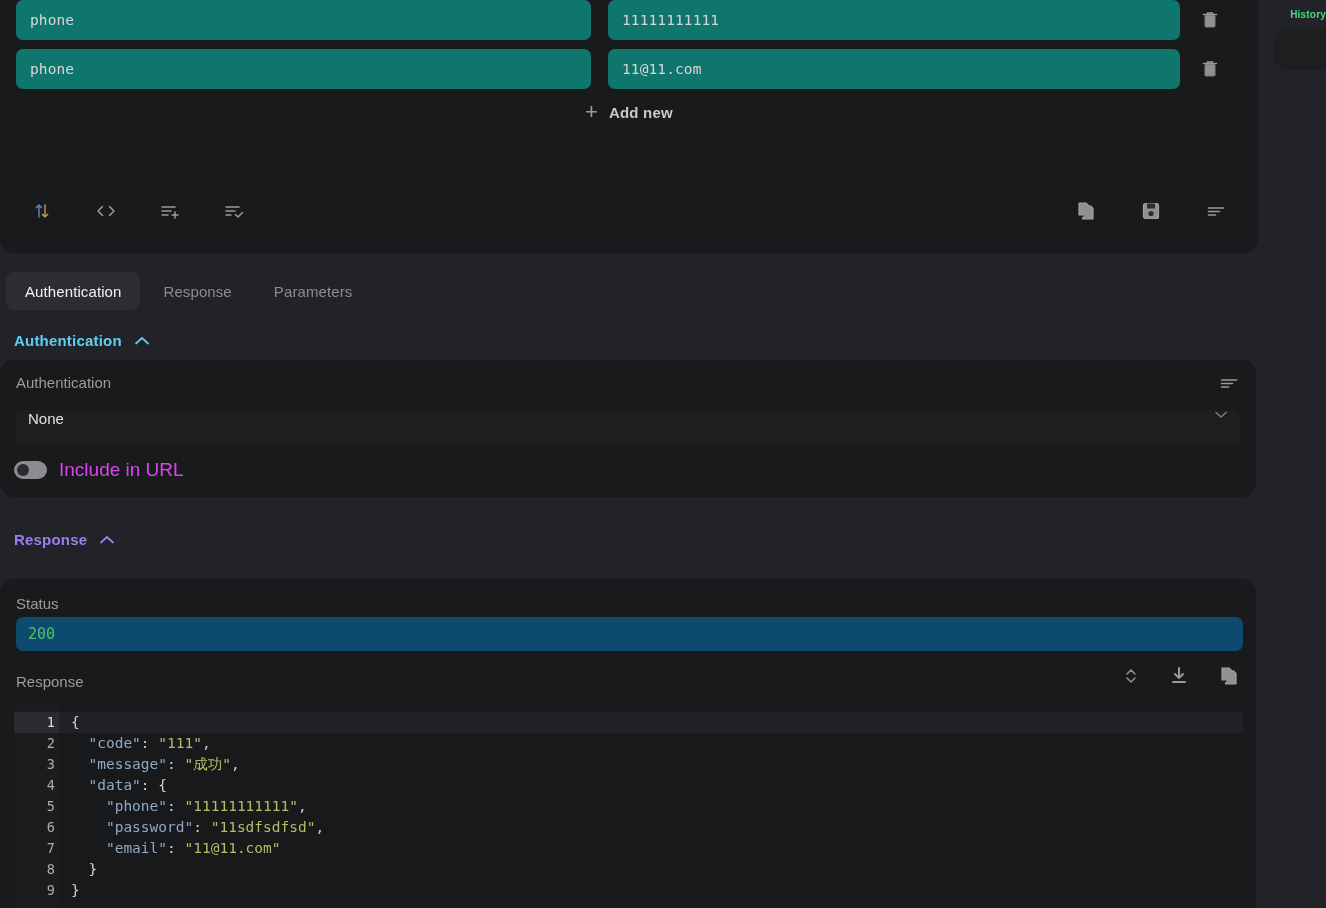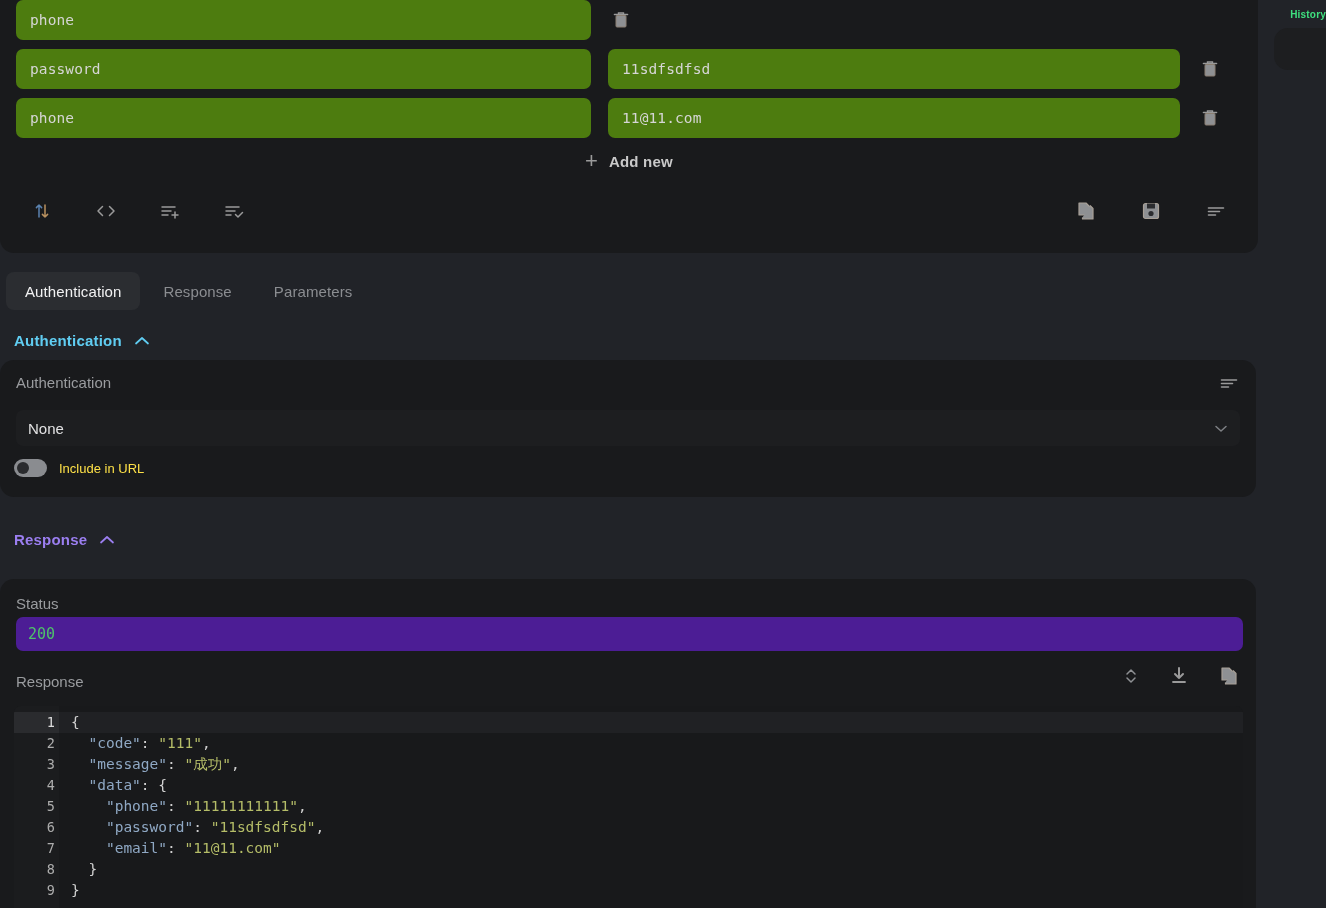--- a/index.html
+++ b/index.html
@@ -18,21 +18,21 @@
     background: #191a1c;
     border-radius: 0 0 14px 14px;
   }
   .kv-rows { position: absolute; left: 0; top: 12px; width: 100%; }
   .kv-row {
     display: flex; align-items: center;
     height: 40px; margin-bottom: 9px;
     padding: 0 0 0 16px;
   }
   .kv-key, .kv-val {
-    height: 40px; background: #4d7c0f;
+    height: 40px; background: #0f766e;
     border-radius: 7px;
     display: flex; align-items: center;
     padding: 0 14px;
     font-family: "DejaVu Sans Mono", monospace;
     font-size: 14.5px; color: #d6d6d6;
     letter-spacing: .1px;
   }
   .kv-key { width: 575px; }
   .kv-val { width: 572px; margin-left: 17px; }
   .kv-del {
@@ -110,56 +110,56 @@
     position: absolute; left: 16px; top: 14px;
     width: 1224px; display: flex; align-items: center;
   }
   .auth-row .lbl { font-size: 15px; color: #9a9c9f; }
   .auth-row .menu-ic { margin-left: auto; cursor: pointer; }
 
   .auth-select {
     position: absolute; left: 16px; top: 50px;
     width: 1224px; height: 36px;
     background: #1d1e20; border-radius: 7px;
-    display: flex; align-items: center;
+    display: flex; 
     padding: 0 12px; cursor: pointer;
   }
   .auth-select .val { font-size: 15px; color: #e2e2e3; }
   .auth-select .chev { margin-left: auto; }
 
   .toggle-row {
     position: absolute; left: 14px; top: 99px;
     display: flex; align-items: center; gap: 12px;
   }
   .toggle {
     width: 33px; height: 18px;
     background: #8a8c90; border-radius: 9px;
     position: relative; cursor: pointer;
   }
   .toggle .knob {
     position: absolute; left: 3px; top: 3px;
     width: 12px; height: 12px; border-radius: 50%;
     background: #2a2b2e;
   }
-  .toggle-row .lbl { font-size: 13px; color: #fde047; }
+  .toggle-row .lbl { font-size: 19px; color: #d946ef; }
 
   
   .resp-panel {
     position: absolute; left: 0; top: 579px;
     width: 1256px; height: 349px;
     background: #191a1c; border-radius: 14px 14px 0 0;
   }
   .resp-lbl {
     position: absolute; font-size: 15px; color: #9a9c9f;
   }
   .status-lbl { left: 16px; top: 16px; }
   .status-box {
     position: absolute; left: 16px; top: 38px;
     width: 1227px; height: 34px;
-    background: #4c1d95; border-radius: 7px;
+    background: #0c4a6e; border-radius: 7px;
     display: flex; align-items: center; padding: 0 12px;
   }
   .status-box .code {
     font-family: "DejaVu Sans Mono", monospace;
     font-size: 15px; color: #4ec26a;
   }
   .resp-body-lbl { left: 16px; top: 94px; }
   .resp-tools {
     position: absolute; right: 16px; top: 86px;
     display: flex; align-items: center; gap: 28px;
@@ -201,31 +201,21 @@
 
   .ic { display: block; }
 </style>
 </head>
 <body>
 
 <div class="kv-card">
   <div class="kv-rows">
       <div class="kv-row">
         <div class="kv-key">phone</div>
-        <div class="kv-del">
-          <svg class="ic" width="20" height="22" viewBox="0 0 20 22" fill="none">
-            <path d="M3.5 5.5h13" stroke="#9a9a9a" stroke-width="1.6" stroke-linecap="round"></path>
-            <path d="M7.5 5.5V4h5v1.5" stroke="#9a9a9a" stroke-width="1.4"></path>
-            <rect x="5" y="6.5" width="10" height="11.5" rx="1" fill="#8e9093" stroke="#8b7f72" stroke-width="1"></rect>
-          </svg>
-        </div>
-      </div>
-      <div class="kv-row">
-        <div class="kv-key">password</div>
-        <div class="kv-val">11sdfsdfsd</div>
+        <div class="kv-val">11111111111</div>
         <div class="kv-del">
           <svg class="ic" width="20" height="22" viewBox="0 0 20 22" fill="none">
             <path d="M3.5 5.5h13" stroke="#9a9a9a" stroke-width="1.6" stroke-linecap="round"></path>
             <path d="M7.5 5.5V4h5v1.5" stroke="#9a9a9a" stroke-width="1.4"></path>
             <rect x="5" y="6.5" width="10" height="11.5" rx="1" fill="#8e9093" stroke="#8b7f72" stroke-width="1"></rect>
           </svg>
         </div>
       </div>
       <div class="kv-row">
         <div class="kv-key">phone</div>

